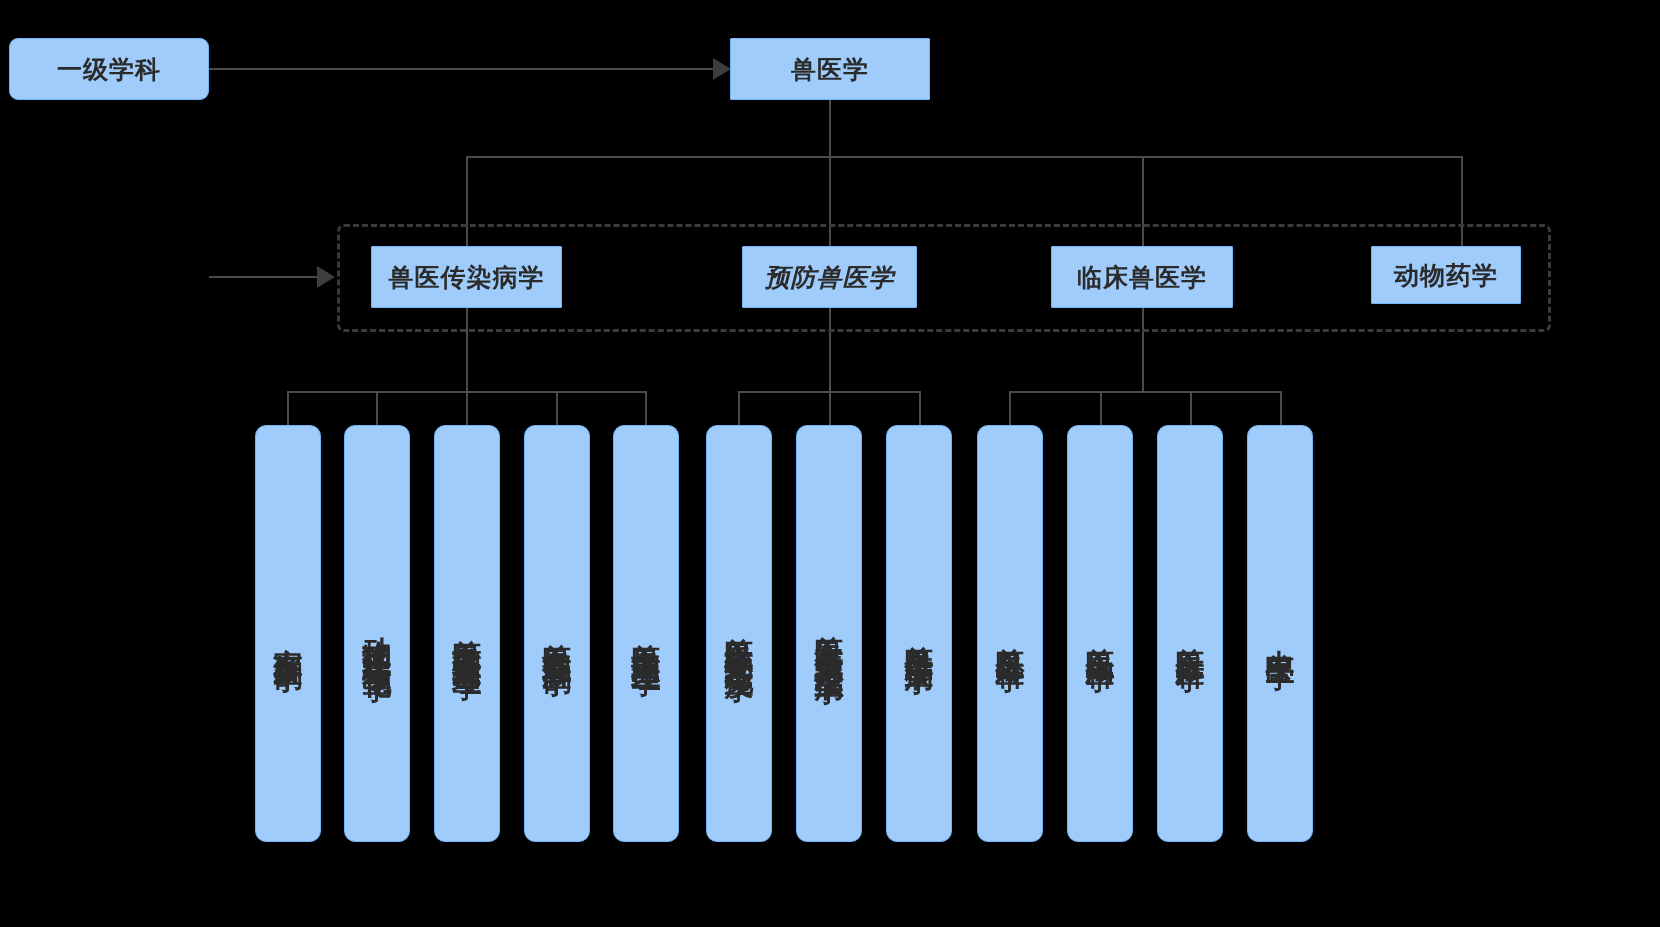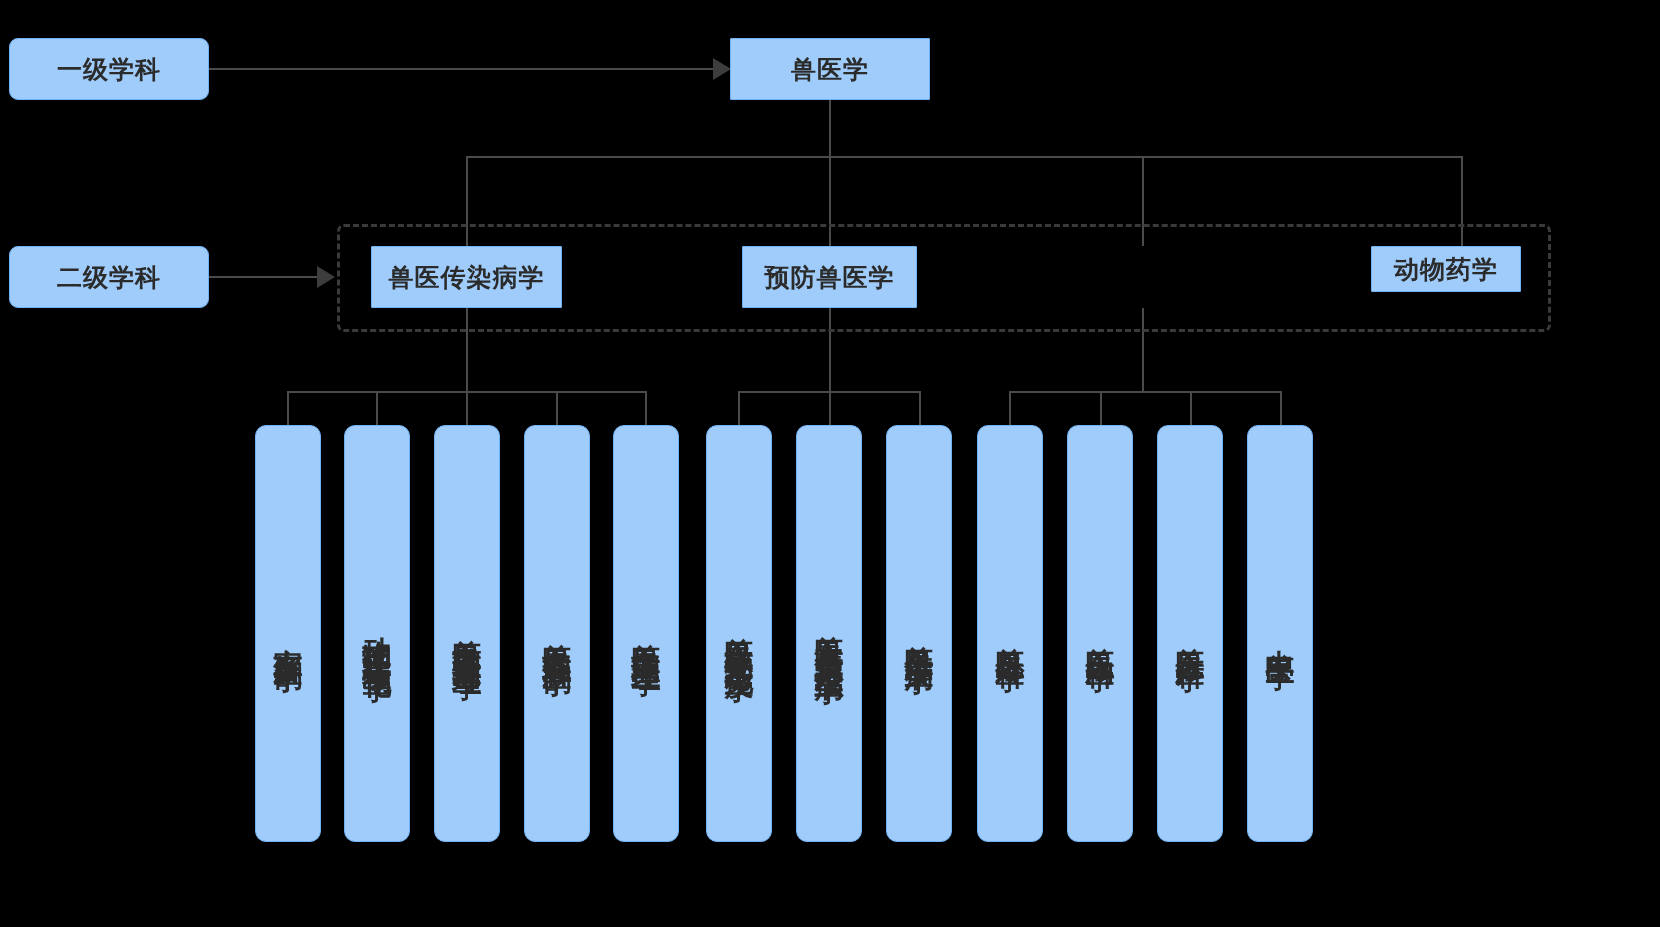--- a/index.html
+++ b/index.html
@@ -87,21 +87,20 @@
     z-index: 3;
   }
 </style>
 </head>
 <body>
 
 <div id="canvas">
 
   <div class="node legend" style="left:9px; top:38px; width:200px; height:62px;">一级学科</div>
 
-  <div class="node legend" style="left:9px; top:246px; width:200px; height:62px;">二级学科</div>
 
   <div class="arrow-line" style="left:209px; top:68px; width:508px;"></div>
   <div class="arrow-head" style="left:713px; top:58px;"></div>
 
   <div class="arrow-line" style="left:209px; top:276px; width:112px;"></div>
   <div class="arrow-head" style="left:317px; top:266px;"></div>
 
   <div class="node" style="left:730px; top:38px; width:200px; height:62px;">兽医学</div>
 
   <div class="vline" style="left:829px; top:100px; height:57px;"></div>
@@ -109,22 +108,23 @@
   <div class="hline" style="left:467px; top:156px; width:995px;"></div>
 
   <div class="vline" style="left:466px; top:156px; height:90px;"></div>
   <div class="vline" style="left:829px; top:156px; height:90px;"></div>
   <div class="vline" style="left:1142px; top:156px; height:90px;"></div>
   <div class="vline" style="left:1461px; top:156px; height:90px;"></div>
 
   <div class="cluster" style="left:337px; top:224px; width:1214px; height:108px;"></div>
 
   <div class="node" style="left:371px; top:246px; width:191px; height:62px;">兽医传染病学</div>
-  <div class="node" style="left:742px; top:246px; width:175px; height:62px;">预防兽医学</div>
-  <div class="node" style="left:1371px; top:246px; width:150px; height:46px;">动物药学</div>
+  <div class="node" style="left:742px; top:246px; width:175px; height:62px;font-style:italic;">预防兽医学</div>
+  <div class="node" style="left:1051px; top:246px; width:182px; height:62px;">临床兽医学</div>
+  <div class="node" style="left:1371px; top:246px; width:150px; height:58px;">动物药学</div>
 
   <div class="vline" style="left:466px; top:308px; height:84px;"></div>
   <div class="hline" style="left:287px; top:391px; width:359px;"></div>
   <div class="vline" style="left:287px; top:391px; height:35px;"></div>
   <div class="vline" style="left:376px; top:391px; height:35px;"></div>
   <div class="vline" style="left:466px; top:391px; height:35px;"></div>
   <div class="vline" style="left:556px; top:391px; height:35px;"></div>
   <div class="vline" style="left:645px; top:391px; height:35px;"></div>
 
   <div class="vline" style="left:829px; top:308px; height:84px;"></div>

